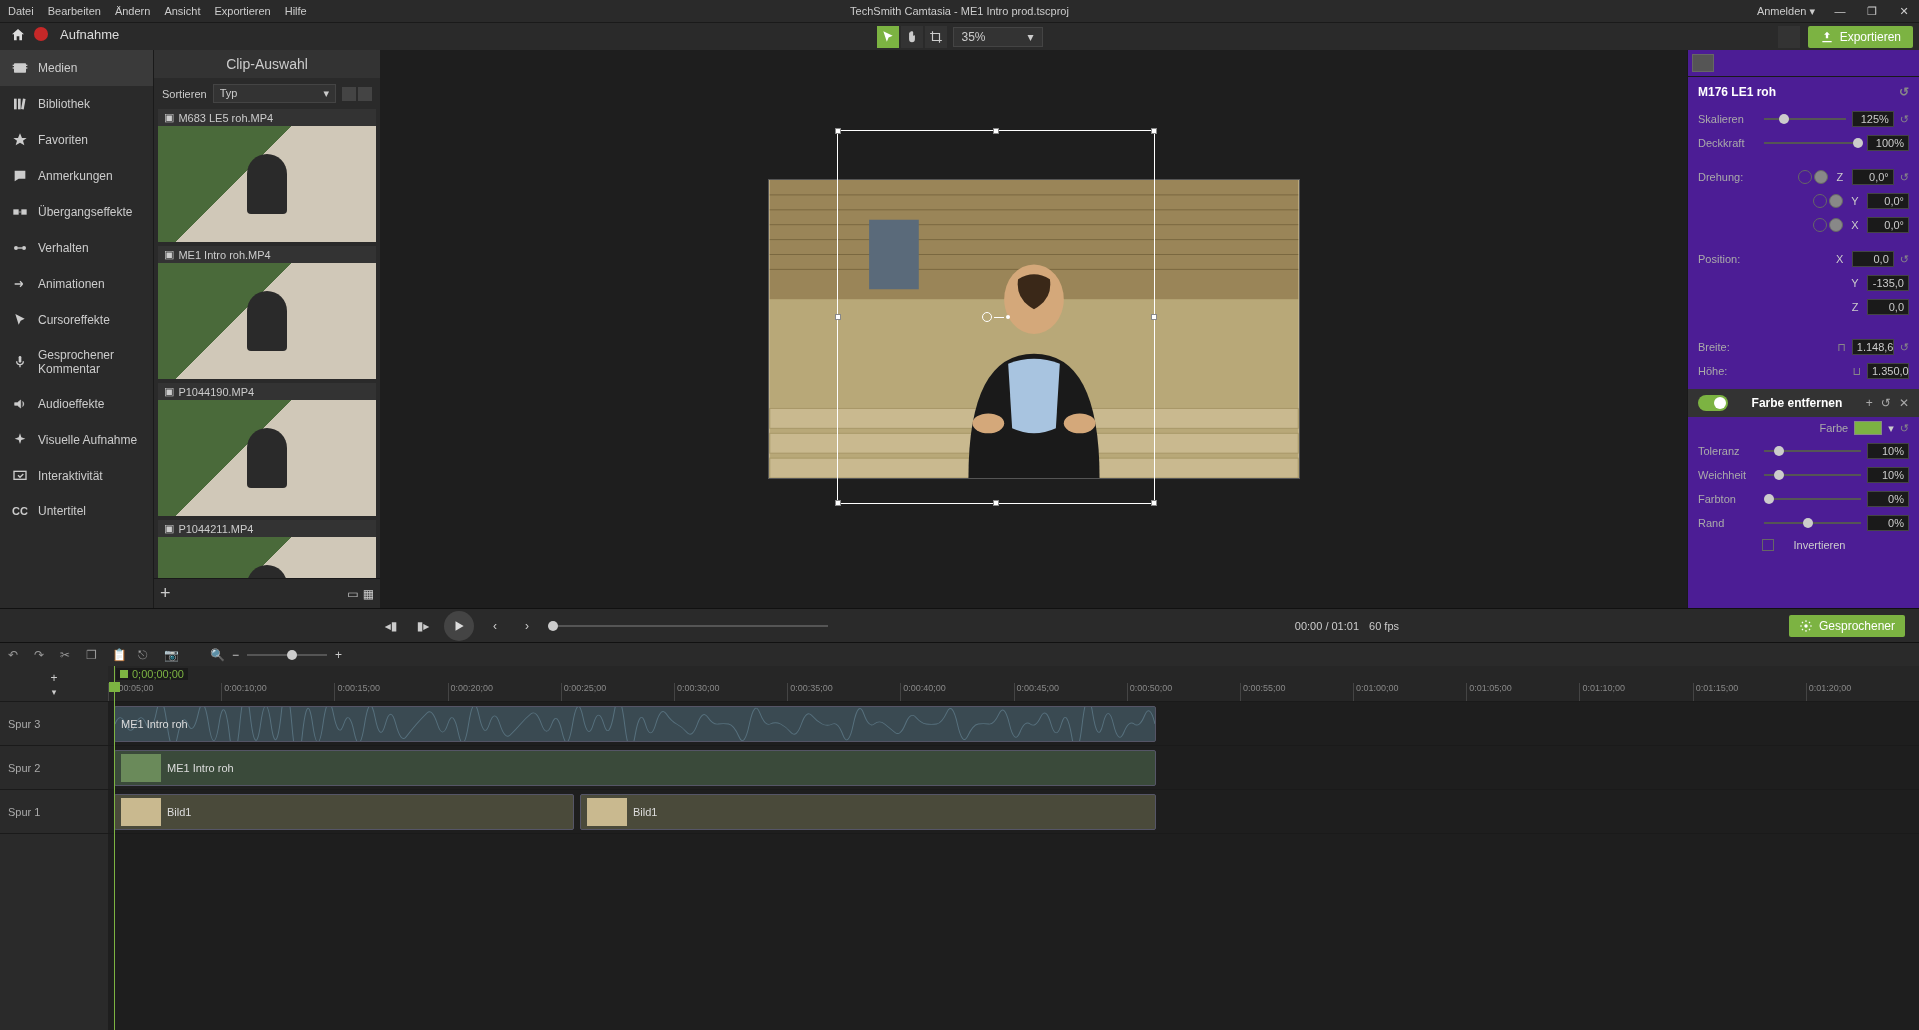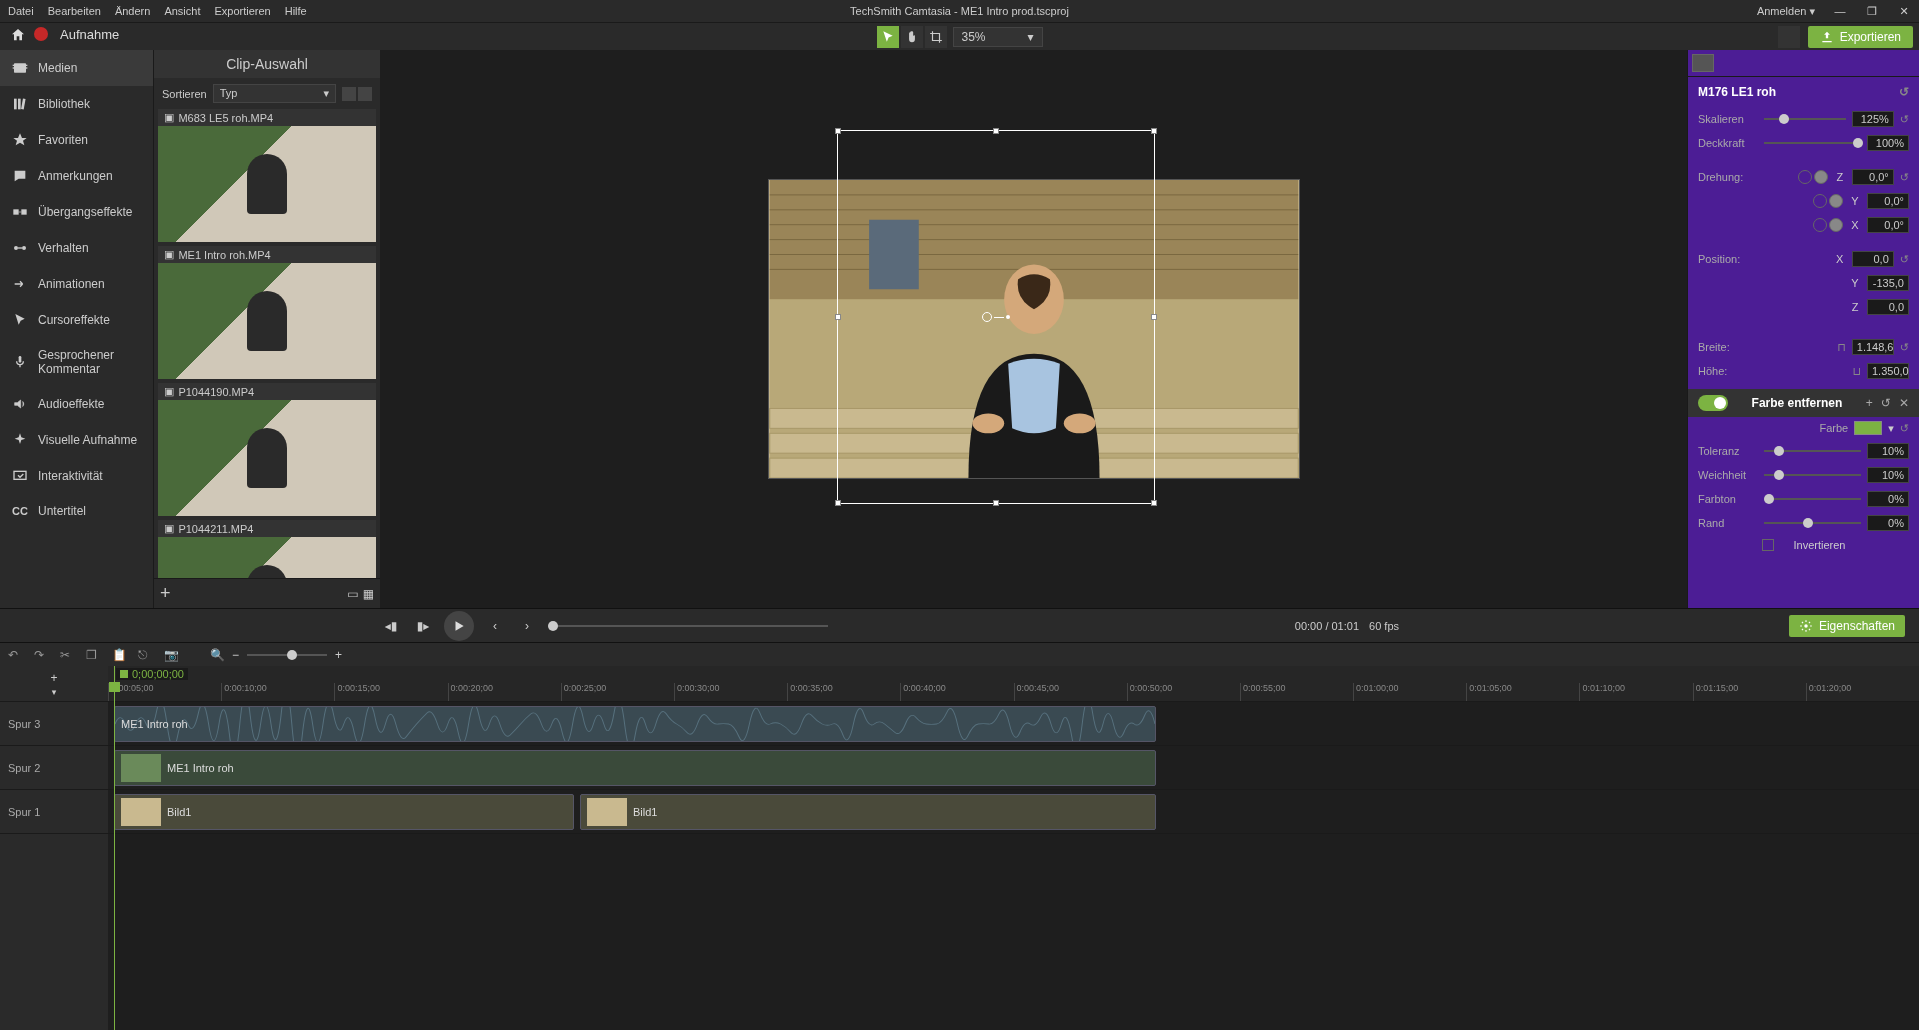--- a/index.html
+++ b/index.html
@@ -522,21 +522,21 @@
   </div>
   <div style="position:absolute;right:520px;display:flex;gap:10px;color:#ccc;font-size:11px;">
     <span>00:00 / 01:01</span>
     <span>60 fps</span>
   </div>
   <div class="props-btn" style="position:absolute;right:14px;">
     <svg width="14" height="14" viewBox="0 0 24 24" fill="#fff">
             <circle cx="12" cy="12" r="3"></circle>
             <path d="M12 2v3m0 14v3M2 12h3m14 0h3M5 5l2 2m10 10l2 2M5 19l2-2m10-10l2-2" stroke="#fff" stroke-width="2"></path>
           </svg>
-    <span>Eigenschaften</span>
+    <span>Gesprochener</span>
   </div>
 </div>
 
 <div class="timeline-tools">
   <span class="tl-ic">↶</span>
   <span class="tl-ic">↷</span>
   <span class="tl-ic">✂</span>
   <span class="tl-ic">❐</span>
   <span class="tl-ic">📋</span>
   <span class="tl-ic">⎋</span>

